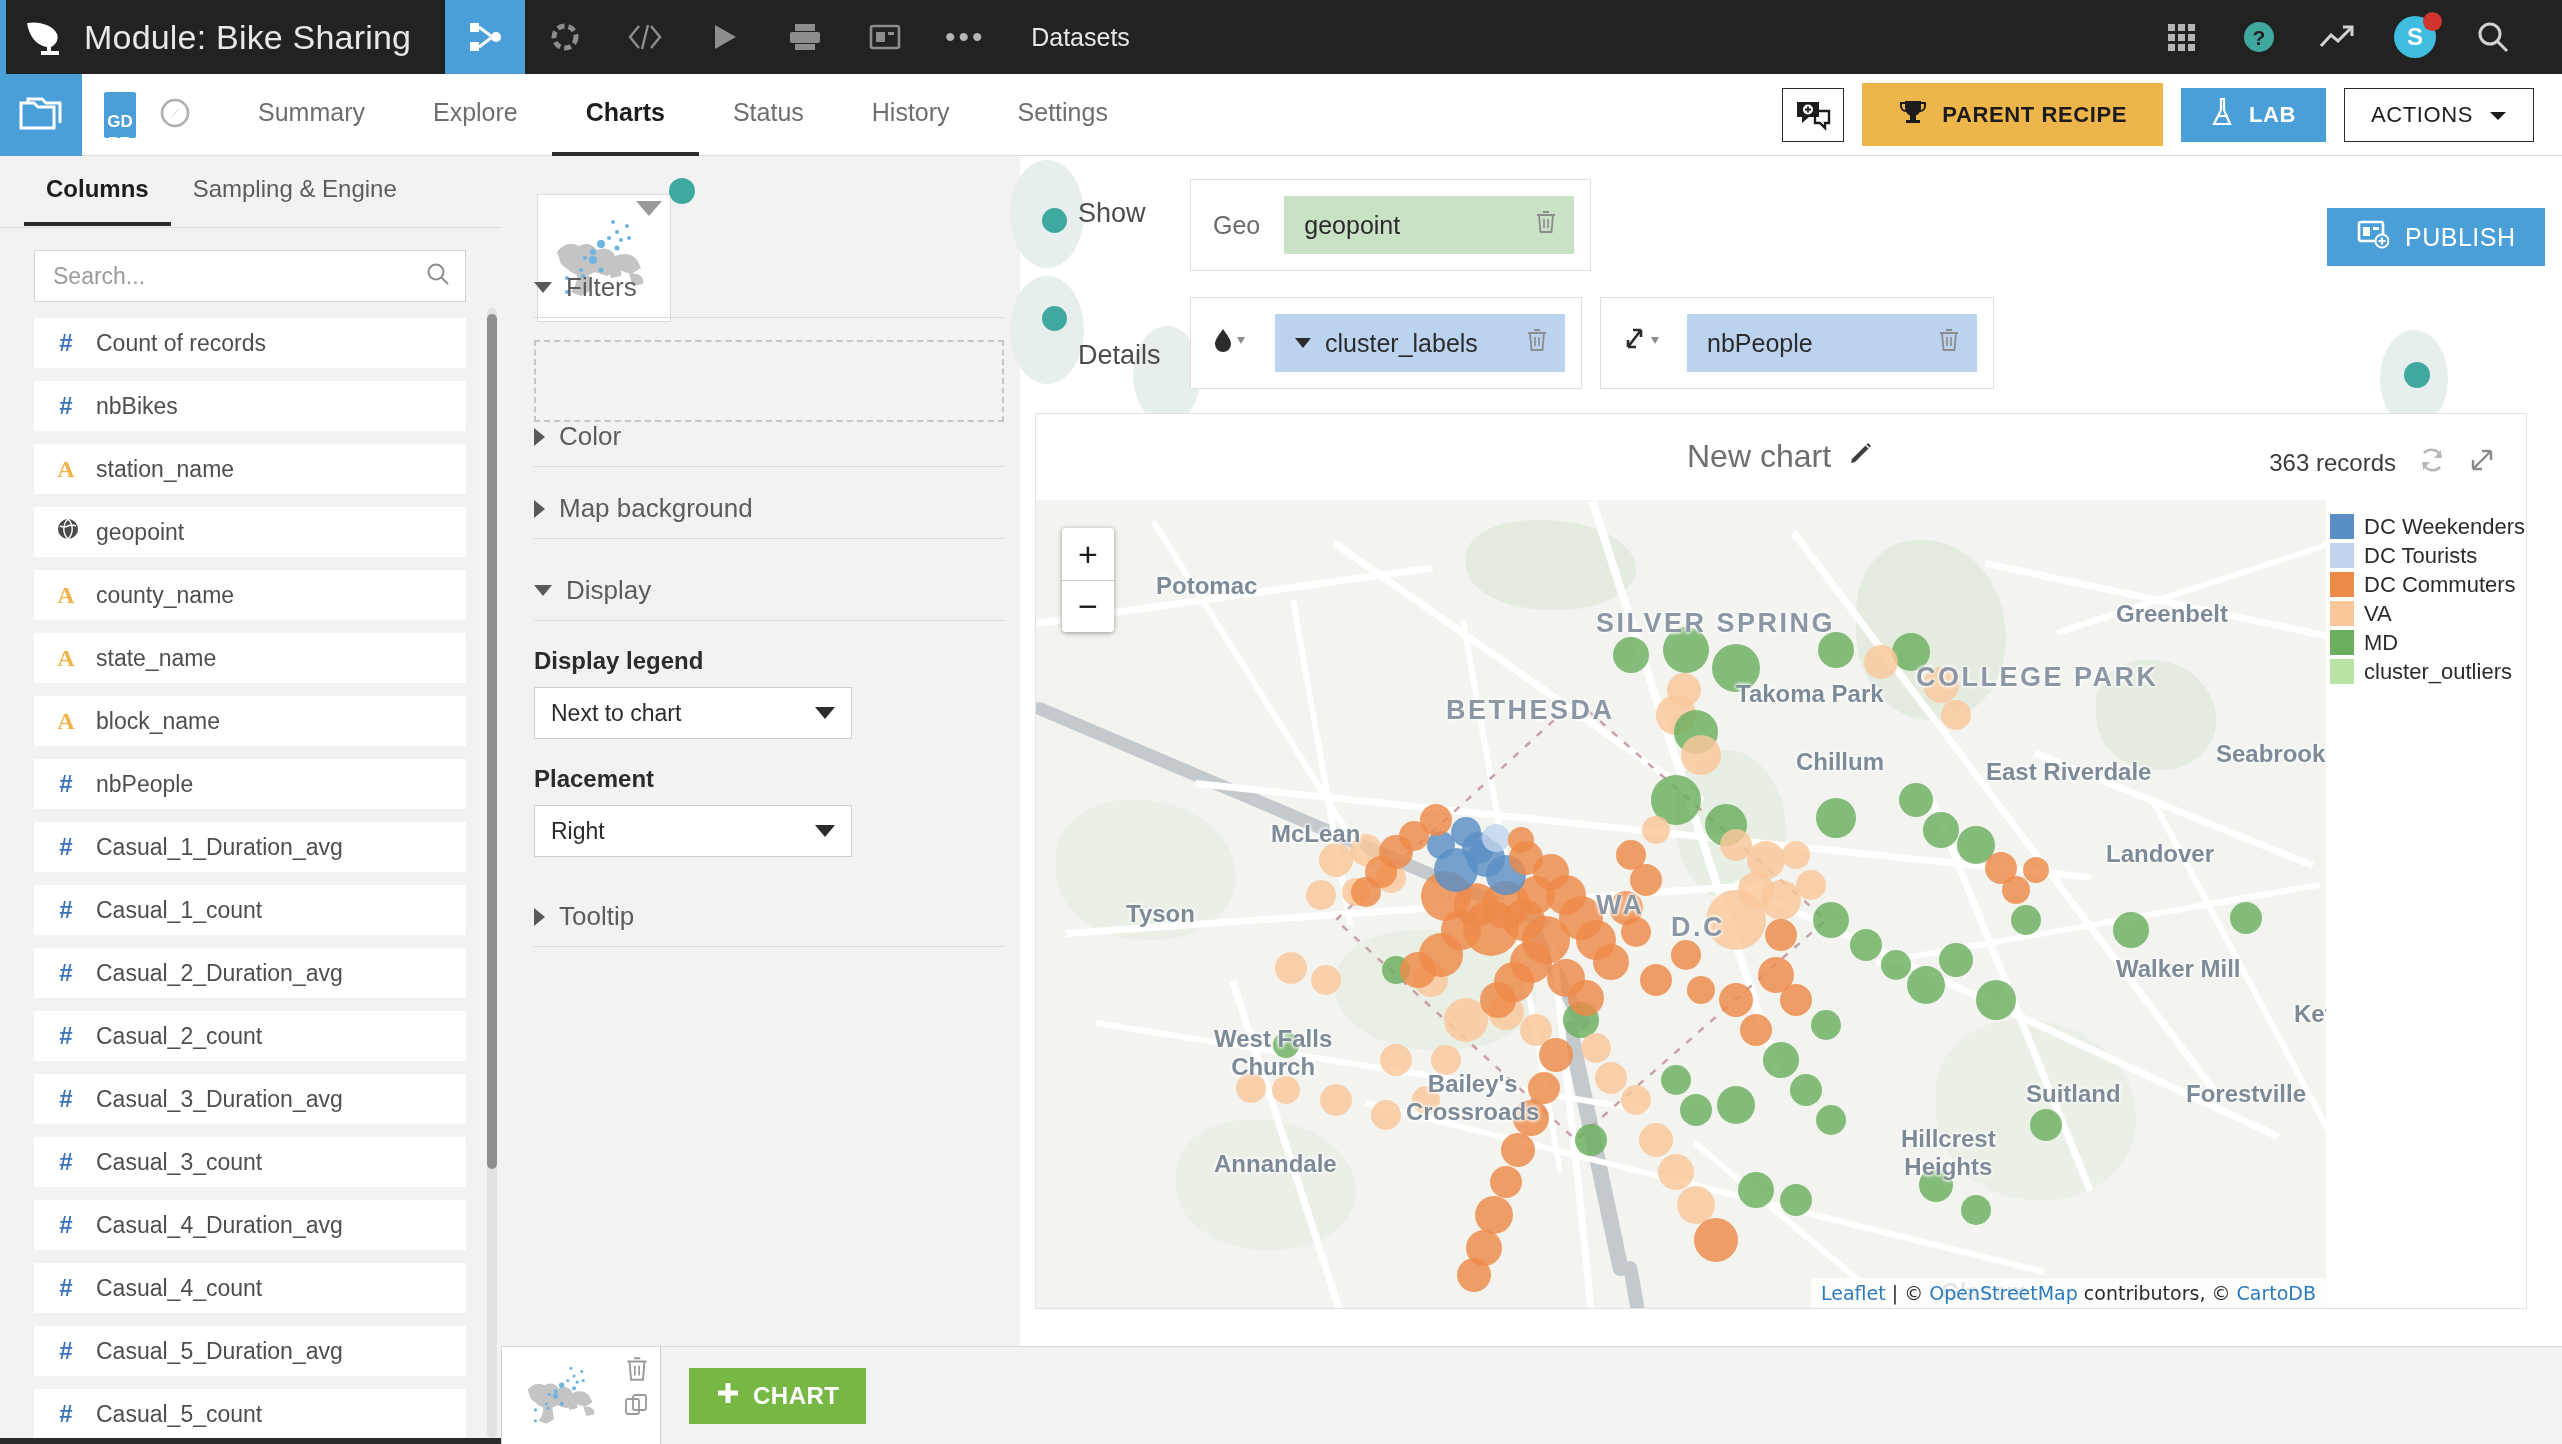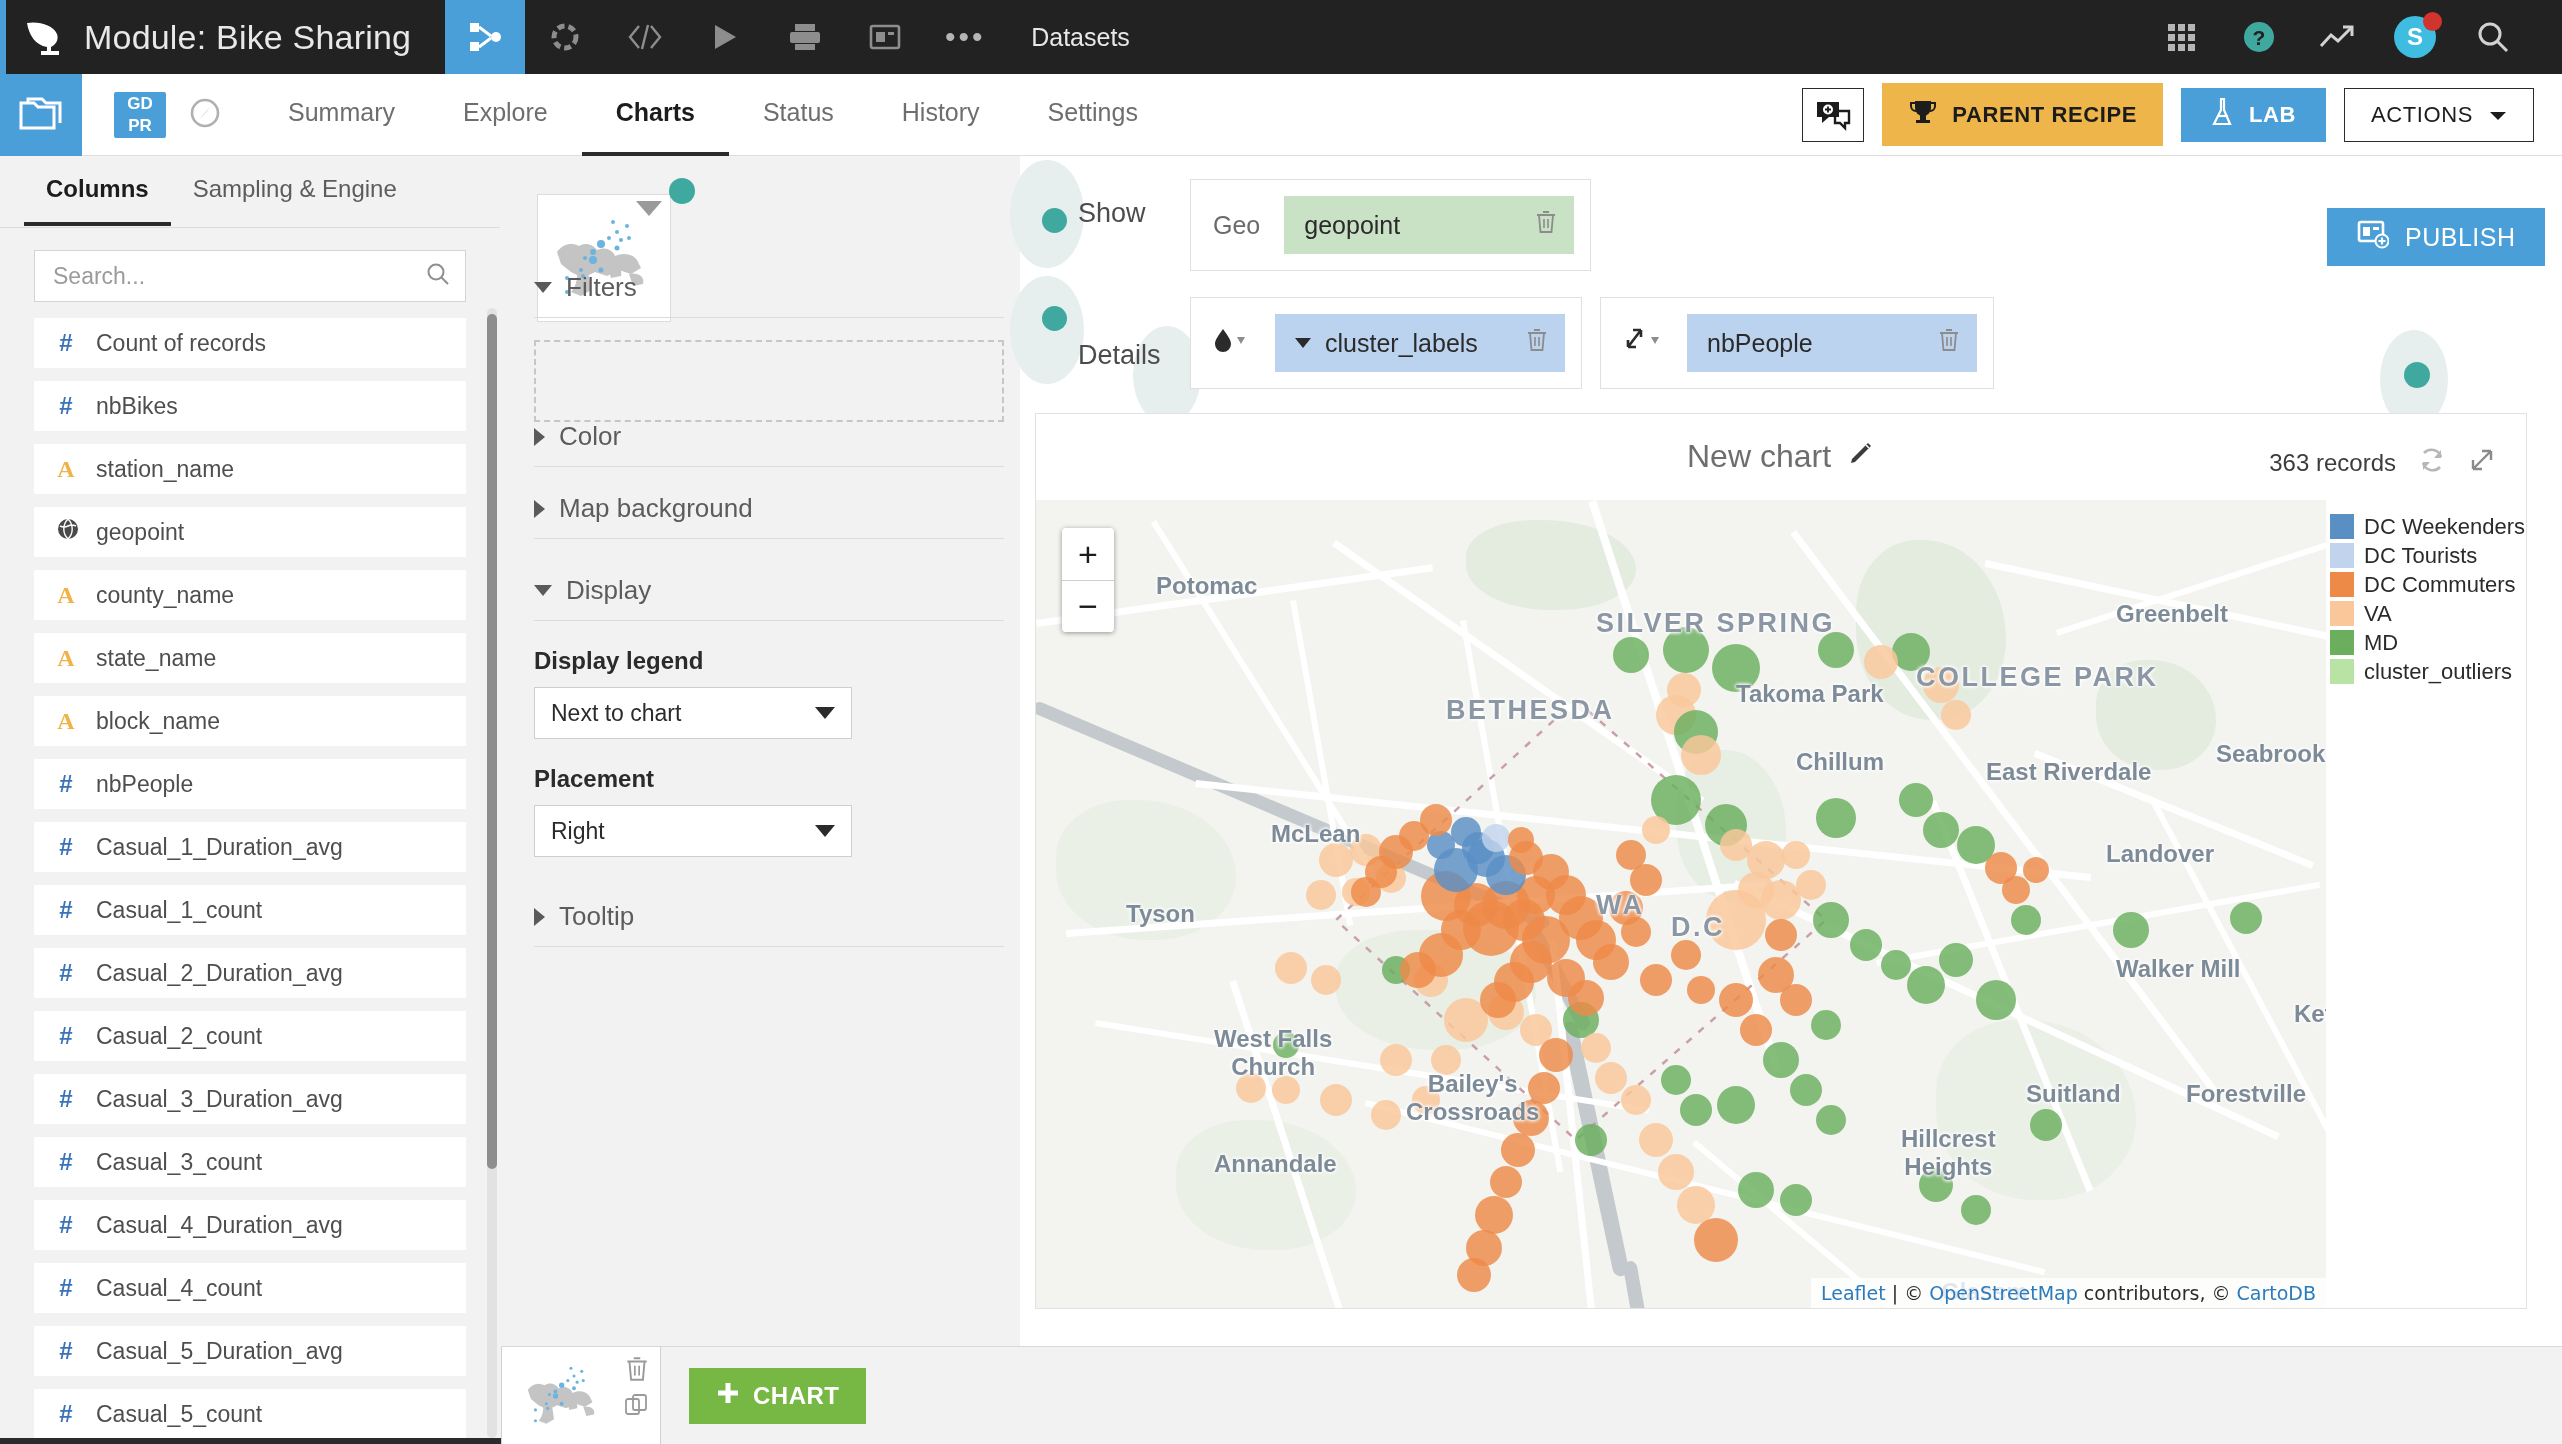--- a/index.html
+++ b/index.html
@@ -49,39 +49,39 @@
     display: flex; align-items: center;
   }
   .ds-folder {
     width: 82px; height: 82px; background: #4a9fd8;
     display: flex; align-items: center; justify-content: center;
   }
   .ds-name {
     font-size: 30px; color: #3c3c3c; padding-left: 30px; white-space: nowrap;
   }
   .gdpr-badge {
-    margin-left: 32px; width: 52px; height: 46px; background: #4a9fd8; color: #fff;
+    margin-left: 22px; width: 32px; height: 46px; background: #4a9fd8; color: #fff;
     font-size: 17px; font-weight: bold; line-height: 22px; text-align: center;
-    padding-top: 1px; border-radius: 2px;
+    padding-top: 19px; border-radius: 2px;
   }
   .compass-icon { margin-left: 22px; color: #b0b0b0; }
   .ds-tabs { display: flex; align-items: stretch; height: 82px; margin-left: 32px; }
   .ds-tab {
     display: flex; align-items: center; padding: 0 34px; font-size: 25px; color: #6e6e6e;
     white-space: nowrap; border-bottom: 4px solid transparent;
   }
   .ds-tab.active { color: #1c1c1c; font-weight: bold; border-bottom: 4px solid #2b2b2b; }
   .dsheader-right { margin-left: auto; display: flex; align-items: center; padding-right: 28px; gap: 18px; }
   .btn-sq {
     width: 62px; height: 54px; border: 1px solid #2b2b2b; background: #fff;
     display: flex; align-items: center; justify-content: center;
   }
   .btn-parent {
     height: 63px; background: #eeb54b; color: #1c1c1c; font-size: 22px; font-weight: bold;
-    letter-spacing: .6px; display: flex; align-items: center; gap: 14px; padding: 0 26px;
+    letter-spacing: .6px; display: flex; align-items: center; gap: 14px; padding: 0 36px;
     white-space: nowrap;
   }
   .btn-lab {
     height: 54px; background: #4a9fd8; color: #fff; font-size: 22px; font-weight: bold;
     letter-spacing: .6px; display: flex; align-items: center; gap: 14px; padding: 0 30px;
   }
   .btn-actions {
     height: 54px; background: #fff; border: 1px solid #2b2b2b; color: #1c1c1c;
     font-size: 22px; font-weight: normal; letter-spacing: .6px;
     display: flex; align-items: center; gap: 16px; padding: 0 26px;

